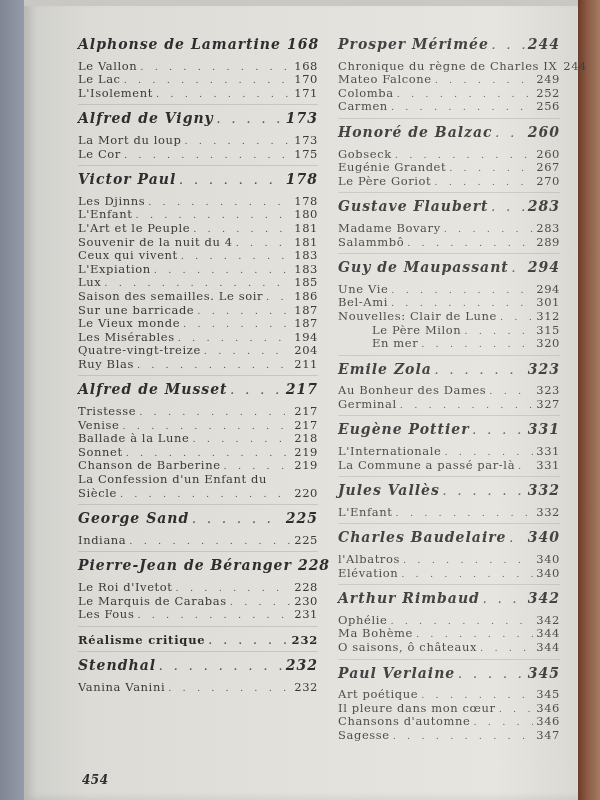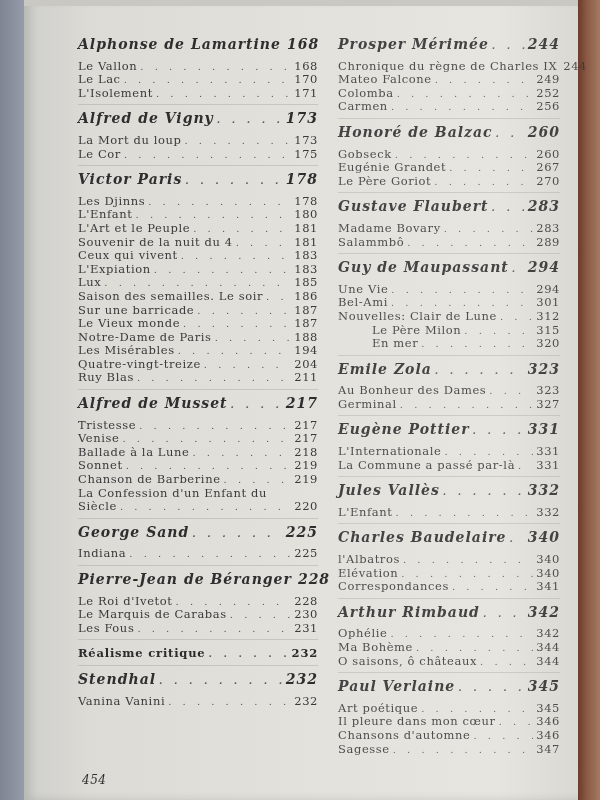--- a/index.html
+++ b/index.html
@@ -57,21 +57,21 @@
     color: #2e2e2e;
   }
   .row.section {
     font-weight: bold; font-size: 11.5px; letter-spacing: 0.8px;
     margin-top: 3px; margin-bottom: 3px; color: #2b2b2b; justify-content: flex-end;
   }
   .row.work.indent .label { padding-left: 34px; }
 
   .folio {
     position: absolute; left: 82px; top: 773px;
-    font-style: italic; font-weight: normal; font-size: 12px;
+    font-style: italic; font-weight: bold; font-size: 12px;
     color: #2f2f2f; letter-spacing: 0.5px;
   }
 </style>
 </head>
 <body>
 
 <div class="backdrop-left"></div>
 <div class="page"></div>
 <div class="top-strip"></div>
 <div class="book-edge"></div>
@@ -112,21 +112,21 @@
           <span class="page-num">173</span>
         </div>
         <div class="row work">
           <span class="label">Le Cor</span>
           <span class="leader"></span>
           <span class="page-num">175</span>
         </div>
       </div>
       <div class="group">
         <div class="row author">
-          <span class="label">Victor Paris</span>
+          <span class="label">Victor Paul</span>
           <span class="leader"></span>
           <span class="page-num">178</span>
         </div>
         <div class="row work">
           <span class="label">Les Djinns</span>
           <span class="leader"></span>
           <span class="page-num">178</span>
         </div>
         <div class="row work">
           <span class="label">L'Enfant</span>
@@ -165,25 +165,20 @@
         </div>
         <div class="row work">
           <span class="label">Sur une barricade</span>
           <span class="leader"></span>
           <span class="page-num">187</span>
         </div>
         <div class="row work">
           <span class="label">Le Vieux monde</span>
           <span class="leader"></span>
           <span class="page-num">187</span>
-        </div>
-        <div class="row work">
-          <span class="label">Notre-Dame de Paris</span>
-          <span class="leader"></span>
-          <span class="page-num">188</span>
         </div>
         <div class="row work">
           <span class="label">Les Misérables</span>
           <span class="leader"></span>
           <span class="page-num">194</span>
         </div>
         <div class="row work">
           <span class="label">Quatre-vingt-treize</span>
           <span class="leader"></span>
           <span class="page-num">204</span>
@@ -445,25 +440,20 @@
         <div class="row work">
           <span class="label">l'Albatros</span>
           <span class="leader"></span>
           <span class="page-num">340</span>
         </div>
         <div class="row work">
           <span class="label">Elévation</span>
           <span class="leader"></span>
           <span class="page-num">340</span>
         </div>
-        <div class="row work">
-          <span class="label">Correspondances</span>
-          <span class="leader"></span>
-          <span class="page-num">341</span>
-        </div>
       </div>
       <div class="group">
         <div class="row author">
           <span class="label">Arthur Rimbaud</span>
           <span class="leader"></span>
           <span class="page-num">342</span>
         </div>
         <div class="row work">
           <span class="label">Ophélie</span>
           <span class="leader"></span>

